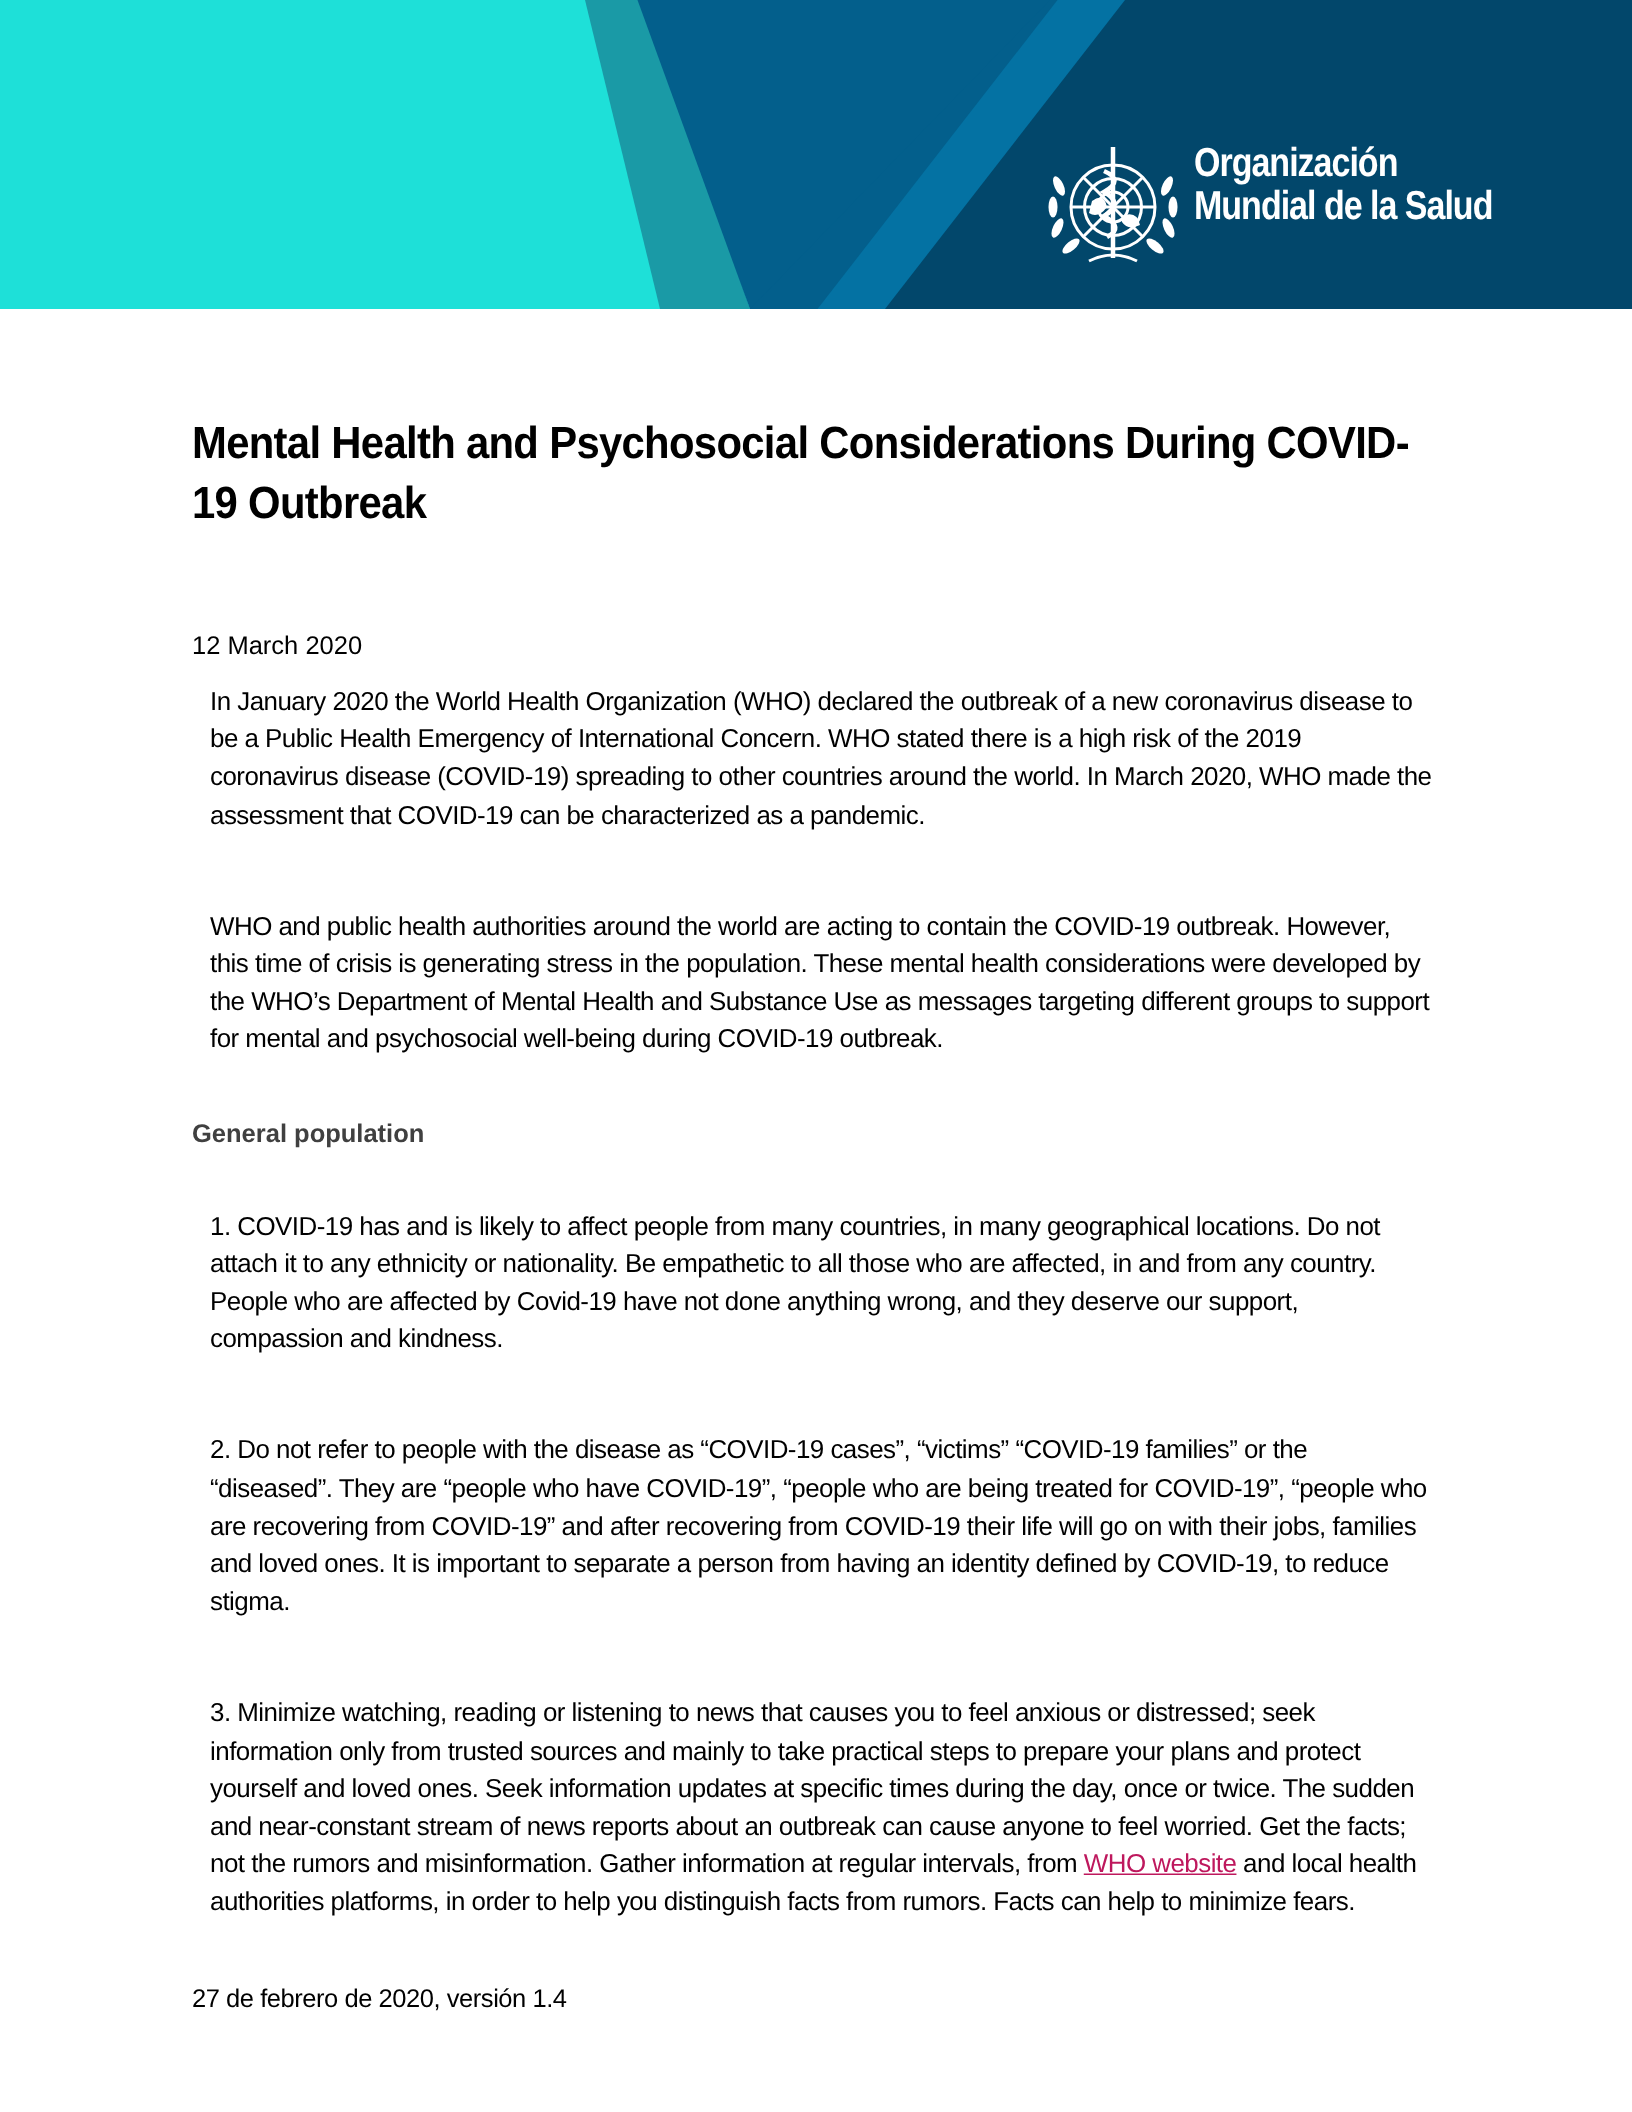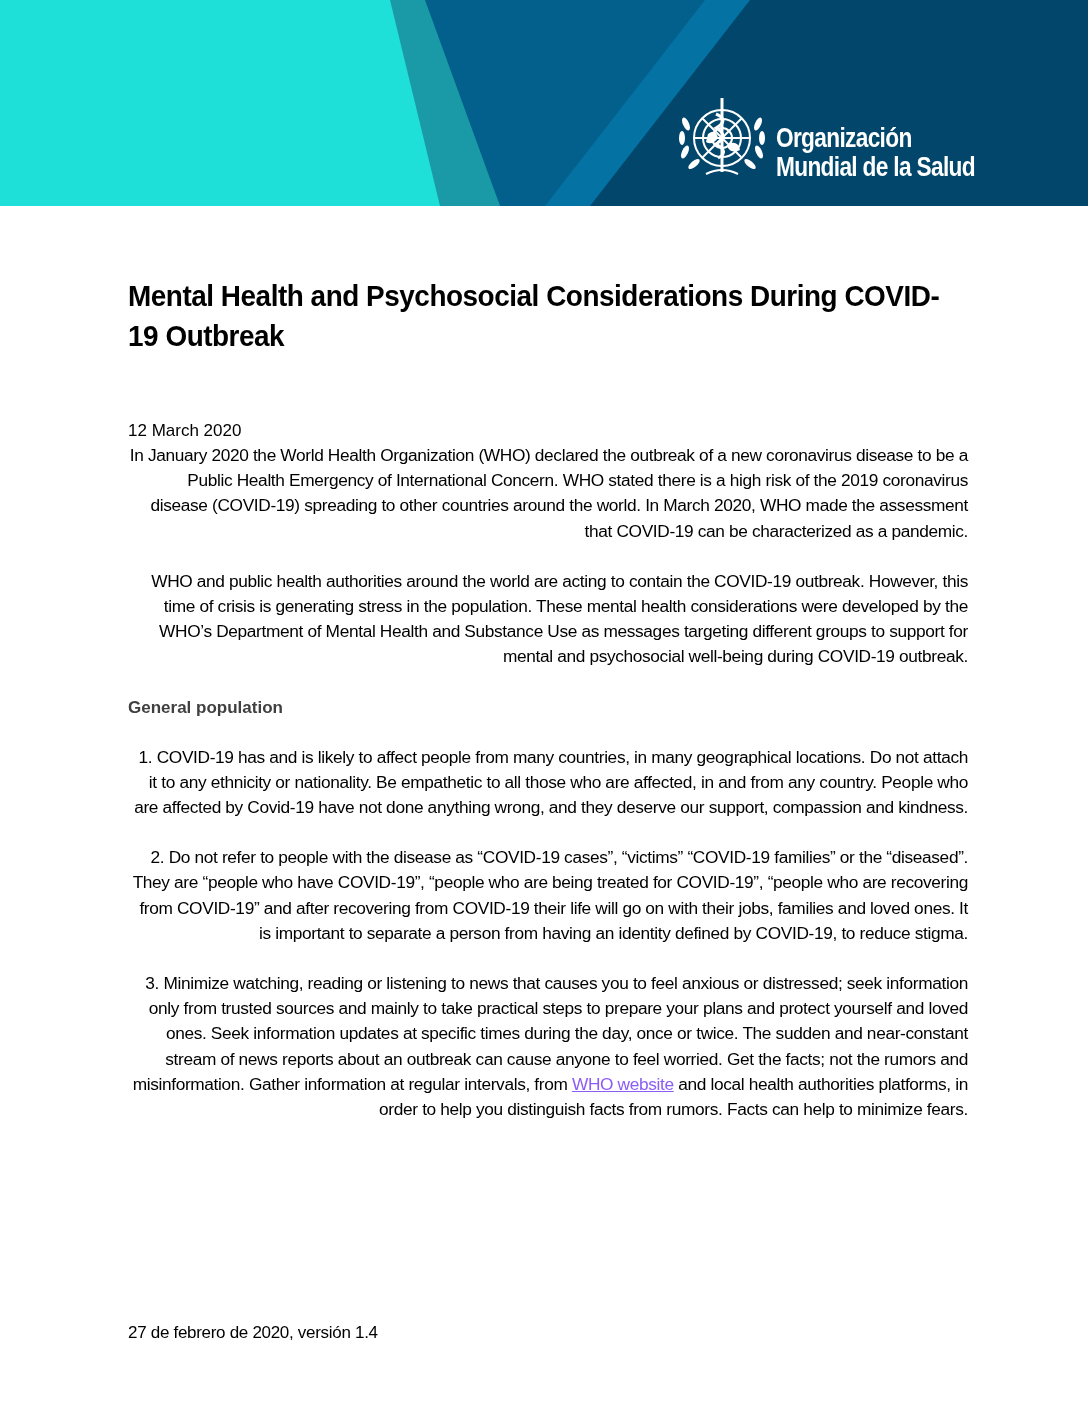--- a/index.html
+++ b/index.html
@@ -2,30 +2,30 @@
 <html><head>
   <meta charset="utf-8">
   <style>
     html, body { margin: 0; padding: 0; }
     body {
       width: 1088px; height: 1408px; background: #ffffff; position: relative; overflow: hidden;
       font-family: "Liberation Sans", "DejaVu Sans", sans-serif; color: #000;
     }
     .header { position: absolute; left: 0; top: 0; width: 1088px; height: 206px; overflow: hidden; background: #1ee0d8; }
     .header svg.bands { position: absolute; left: 0; top: 0; }
-    .logo { position: absolute; left: 672px; top: 94px; width: 340px; height: 88px; display: flex; align-items: flex-end; }
+    .logo { position: absolute; left: 692px; top: 94px; width: 340px; height: 88px; display: flex; align-items: flex-start; }
     .emblem { width: 100px; height: 88px; flex: 0 0 auto; }
     .logo-text { color: #fff; font-weight: bold; font-size: 27px; line-height: 29px; letter-spacing: -0.8px; margin-left: 4px; transform: scaleX(0.84); transform-origin: left center; white-space: nowrap; }
     .content { position: absolute; left: 128px; top: 276px; width: 840px; }
     h1 { margin: 0; font-size: 30px; line-height: 40px; font-weight: bold; letter-spacing: -0.5px; transform: scaleX(0.93); transform-origin: left; width: 900px; }
     .date { margin-top: 62px; font-weight: normal; font-size: 17px; line-height: 25px; }
-    p { margin: 0; font-size: 17.3px; line-height: 25.2px; letter-spacing: -0.35px; text-align: right; }
+    p { margin: 12px; font-size: 17.3px; line-height: 25.2px; letter-spacing: -0.35px; }
     .gap { height: 25px; }
     .section-head { color: #404040; font-weight: bold; font-size: 17px; line-height: 25px; }
-    a { color: #8b5cf6; text-decoration: underline; }
+    a { color: #be185d; text-decoration: underline; }
     .footer { position: absolute; left: 128px; top: 1321px; font-size: 17px; line-height: 24px; letter-spacing: -0.3px; text-align: center; }
   </style>
 </head>
 <body>
 
 <div class="header">
   <svg class="bands" width="1088" height="206" viewBox="0 0 1088 206">
     <polygon points="0,0 395,0 440,206 0,206" fill="#1ee0d8"></polygon>
     <polygon points="390,0 430,0 500,206 440,206" fill="#1a9aa6"></polygon>
     <polygon points="425,0 735,0 580,206 500,206" fill="#035f8c"></polygon>

